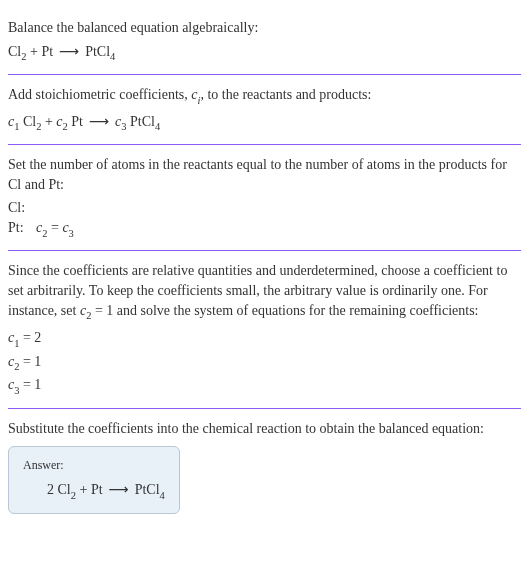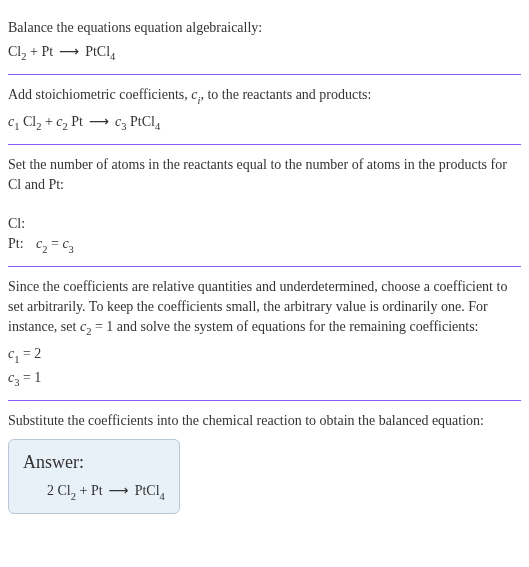--- a/index.html
+++ b/index.html
@@ -28,59 +28,59 @@
     .sub {
       font-size: 0.75em;
       vertical-align: sub;
       position: relative;
       top: 0.1em;
     }
     .arrow {
       margin: 0 6px;
     }
     .eq-table {
-      margin-top: 20px;
+      margin-top: 4px;
     }
     .eq-row {
       display: flex;
       align-items: baseline;
     }
     .eq-label {
       min-width: 28px;
     }
     .answer-box {
       display: inline-block;
       background: #e8f0f8;
       border: 1px solid #b8c8d8;
       border-radius: 6px;
       padding: 10px 14px;
       margin-top: 8px;
     }
     .answer-label {
-      font-size: 18px;
+      font-size: 12px;
       margin-bottom: 6px;
     }
     .answer-eq {
       padding-left: 24px;
     }
     .coef-list {
       margin-top: 4px;
     }
     .coef-list div {
       line-height: 1.5;
     }
     .italic {
       font-style: italic;
     }
   </style>
 </head>
 <body>
 
 <div class="section">
-  <div>Balance the equations equation algebraically:</div>
+  <div>Balance the balanced equation algebraically:</div>
   <div class="equation">
     <span>Cl</span><span class="sub">2</span><span> + </span><span>Pt</span><span class="arrow">⟶</span><span>PtCl</span><span class="sub">4</span>
   </div>
 </div>
 
 <div class="section">
   <div>
     <span>Add stoichiometric coefficients, </span><span class="italic">c</span><span class="sub italic">i</span><span>, to the reactants and products:</span>
   </div>
   <div class="equation">
@@ -102,20 +102,21 @@
     </div>
   </div>
 </div>
 
 <div class="section">
   <div>
     <span>Since the coefficients are relative quantities and underdetermined, choose a coefficient to set arbitrarily. To keep the coefficients small, the arbitrary value is ordinarily one. For instance, set </span><span class="italic">c</span><span class="sub">2</span><span> = 1 and solve the system of equations for the remaining coefficients:</span>
   </div>
   <div class="coef-list">
     <div><span class="italic">c</span><span class="sub">1</span><span> = 2</span></div>
+    <div><span class="italic">c</span><span class="sub">2</span><span> = 1</span></div>
     <div><span class="italic">c</span><span class="sub">3</span><span> = 1</span></div>
   </div>
 </div>
 
 <div class="section">
   <div>Substitute the coefficients into the chemical reaction to obtain the balanced equation:</div>
   <div class="answer-box">
     <div class="answer-label">Answer:</div>
     <div class="answer-eq">
       <span>2 </span><span>Cl</span><span class="sub">2</span><span> + </span><span>Pt</span><span class="arrow">⟶</span><span>PtCl</span><span class="sub">4</span>

